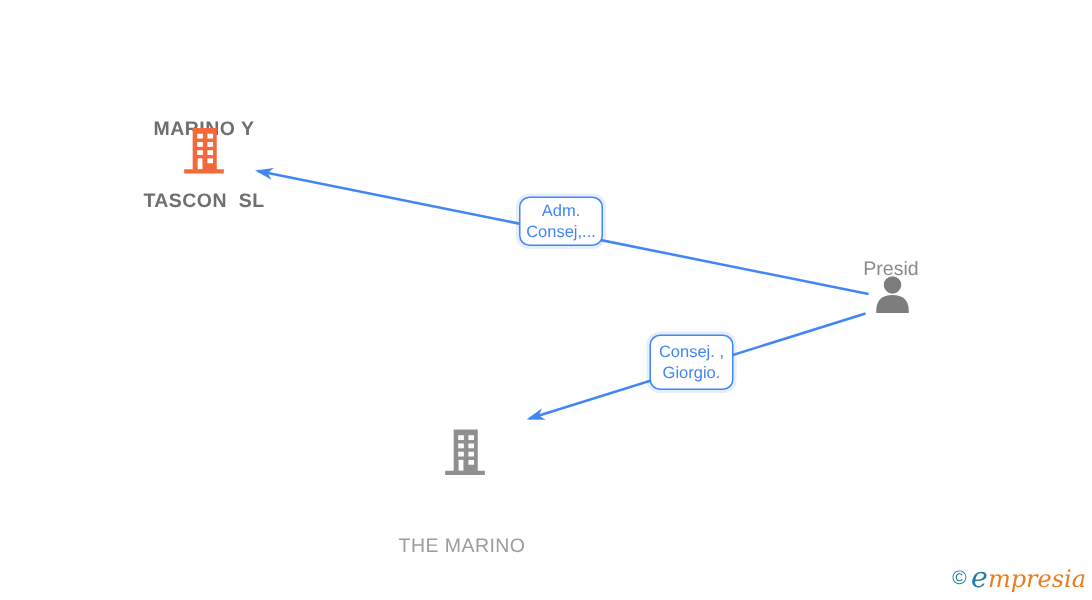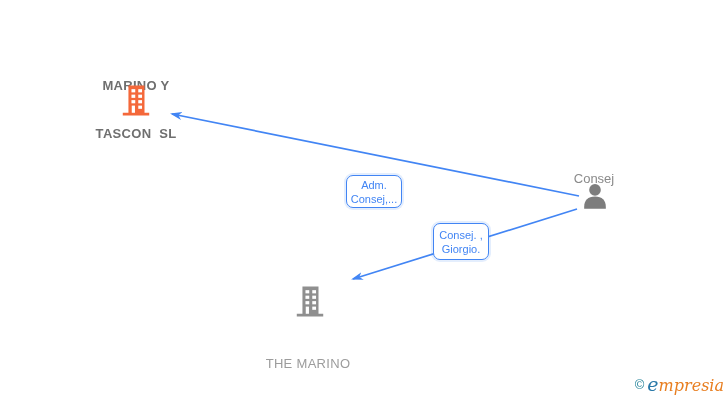--- a/index.html
+++ b/index.html
@@ -29,21 +29,21 @@
   .pos-company-sub-label{left:238px;top:324px;width:140px;}
 
   .edge-label{
     position:absolute;z-index:3;background:#ffffff;
     border:1.5px solid #4285f4;border-radius:7px;
     box-shadow:0 0 0 2px rgba(66,133,244,.14);
     color:#4285f4;font-size:11px;line-height:14px;text-align:center;
     display:flex;flex-direction:column;justify-content:center;
     cursor:pointer;white-space:pre;
   }
-  .pos-edge-label-admin{left:346px;top:131px;width:54px;height:31px;margin-top:44px;}
+  .pos-edge-label-admin{left:346px;top:131px;width:54px;height:31px;}
   .pos-edge-label-consej{left:433px;top:223px;width:54px;height:35px;align-items:center;}
 
   .watermark{
     position:absolute;right:4px;bottom:5px;z-index:3;cursor:pointer;
     font-family:"DejaVu Serif",serif;font-style:italic;font-size:16px;line-height:18px;margin-top:20px;
   }
   .watermark .copy{color:#1d7f96;font-family:"Liberation Sans",sans-serif;font-style:normal;font-size:13px;vertical-align:2px;margin-right:3px;}
   .watermark .brand-initial{color:#2878a8;font-size:19px;}
   .watermark .brand-rest{color:#e87e20;}
 </style>
@@ -76,21 +76,21 @@
         <rect x="20.4" y="11.8" width="4" height="3.4"></rect>
         <rect x="13.2" y="17.6" width="4" height="3.4"></rect>
         <rect x="20.4" y="17.6" width="4" height="3.4"></rect>
         <rect x="20.4" y="23.4" width="4" height="3.4"></rect>
         <rect x="13.5" y="23.4" width="3.4" height="7.6"></rect>
       </g>
     </svg>
   </div>
 
   <div class="node node-label person pos-person-label">
-    <div>Consej</div>
+    <div>Presid</div>
   </div>
   <div class="node icon-wrap person-gray pos-person-icon">
     <svg width="30" height="30" viewBox="0 0 36 36">
       <circle cx="18" cy="9.5" r="7" fill="currentColor"></circle>
       <path d="M18 17.5 c-8.5 0 -13 4.5 -13 12.5 v2 h26 v-2 c0 -8 -4.5 -12.5 -13 -12.5 z" fill="currentColor"></path>
     </svg>
   </div>
 
   <div class="node icon-wrap building-gray pos-company-sub-icon">
     <svg width="34" height="35" viewBox="0 0 36 36">

